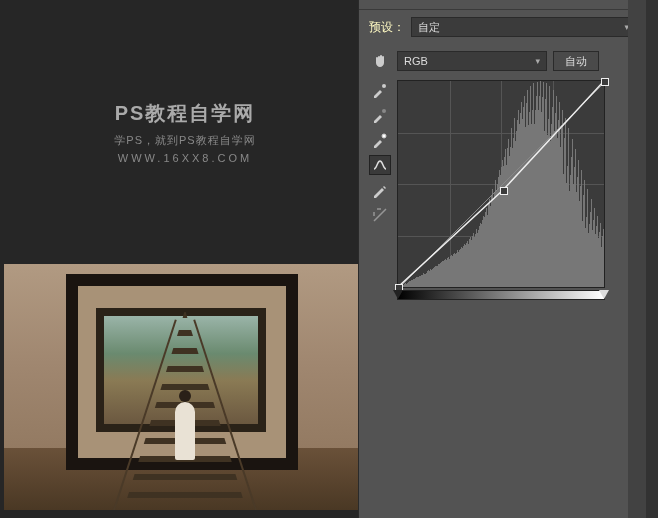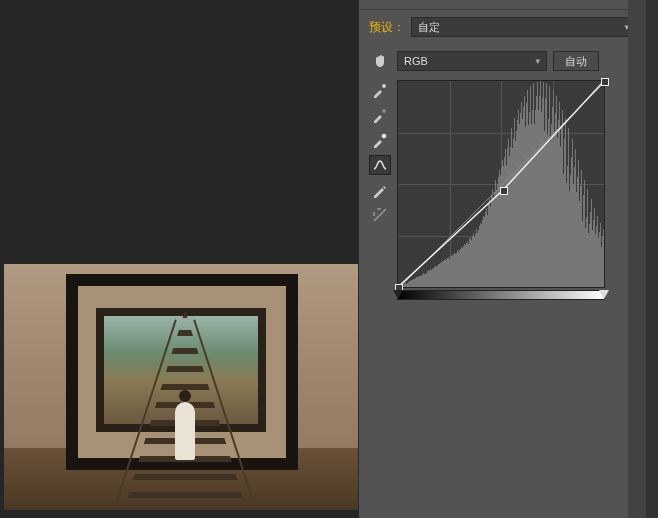--- a/index.html
+++ b/index.html
@@ -79,21 +79,21 @@
     width: 288px; height: 518px;
     background: #535353;
     border-left: 1px solid #2a2a2a;
     position: relative;
     margin-left: -12px;
   }
   .panel-top {
     height: 10px; background: #535353; border-bottom: 1px solid #3a3a3a;
   }
   .row { display:flex; align-items:center; padding: 7px 10px; gap:6px; }
-  .label { color:#eab308; font-size:12px; }
+  .label { color:#fef9c3; font-size:12px; }
   .select {
     flex:1; background:#3b3b3b; border:1px solid #2a2a2a;
     height:20px; line-height:18px; color:#ddd;
     padding:0 6px; font-size:11px;
     display:flex; justify-content:space-between; align-items:center;
   }
   .select.short { flex:0 0 150px; }
   .chev { font-size:9px; color:#aaa; }
   .btn-auto {
     width:46px; height:20px; background:#4a4a4a;
@@ -151,20 +151,25 @@
   .num {
     width:38px; height:18px; background:#3b3b3b; border:1px solid #222;
     color:#ddd; font-size:11px; text-align:center; line-height:16px;
   }
   .right-edge { position:absolute; top:0; right:0; width:18px; height:518px; background:#424242; }
 </style>
 </head>
 <body>
 
 <div class="canvas-area">
+  <div class="watermark">
+    <div class="line1">PS教程自学网</div>
+    <div class="line2">学PS，就到PS教程自学网</div>
+    <div class="line3">WWW.16XX8.COM</div>
+  </div>
   <div class="artwork">
     <div class="floor"></div>
     <div class="frame-outer">
       <div class="frame-inner"></div>
     </div>
     <div class="tracks"></div>
     <div class="rail l"></div>
       <div class="rail r"></div>
     <div class="figure"></div>
   </div>

